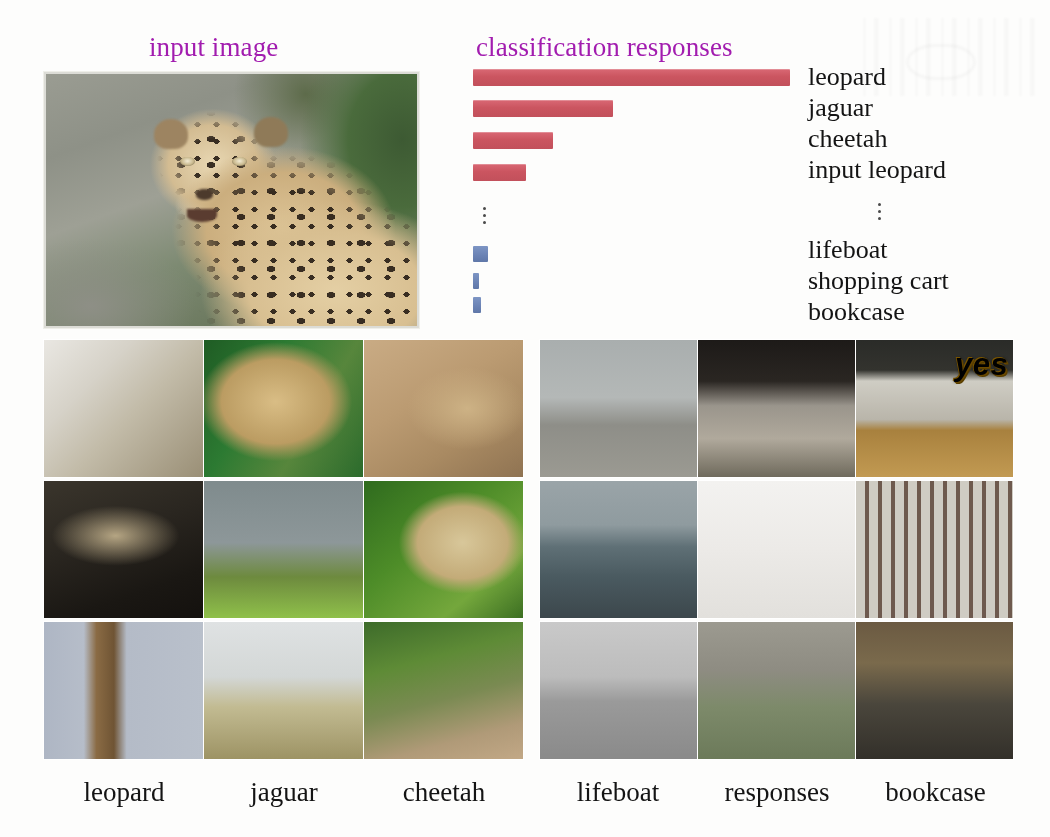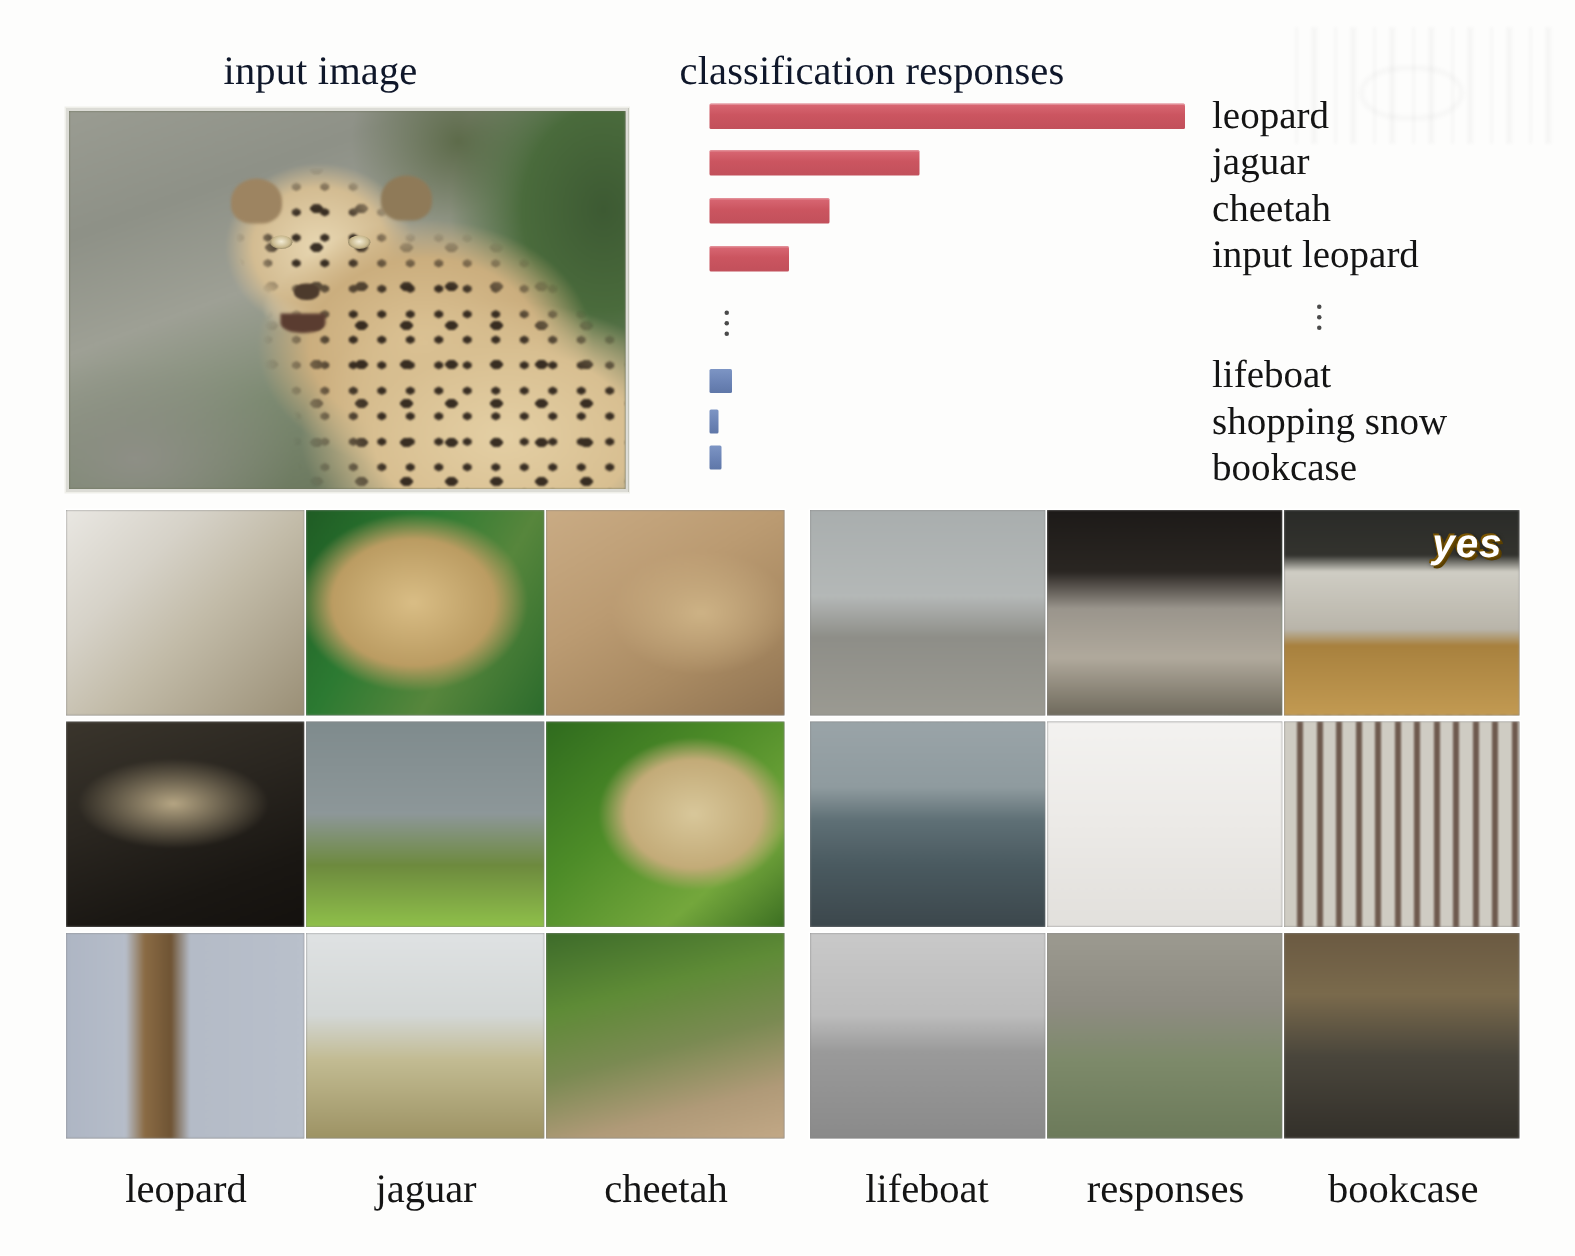--- a/index.html
+++ b/index.html
@@ -18,25 +18,25 @@
       linear-gradient(90deg,transparent 1px,#666 2px,transparent 4px) 0 0/13px 100% repeat-x;
     filter:blur(1.1px);
   }
   .watermark2{
     position:absolute;top:44px;right:74px;width:64px;height:30px;
     border:3px solid #777;border-radius:50%/60%;opacity:.05;filter:blur(1.3px);
   }
 
   
   .heading{
-    position:absolute;color:#0f172a;font-size:27px;letter-spacing:.1px;
+    position:absolute;color:#a21caf;font-size:27px;letter-spacing:.1px;
     white-space:nowrap;
   }
   #h-input{left:149px;top:32px;}
-  #h-resp{left:453px;top:32px;}
+  #h-resp{left:476px;top:32px;}
 
   
   .input-frame{
     position:absolute;left:44px;top:72px;width:375px;height:256px;
     box-sizing:border-box;border:2px solid #dcdcd6;
     box-shadow:0 0 0 1px #efefe9;
     overflow:hidden;background:#6b6f58;
   }
   .leopard-photo{
     position:absolute;inset:0;
@@ -108,21 +108,21 @@
   }
 
   
   .cell{position:absolute;overflow:hidden;background:#888;
         box-shadow:0 0 0 1px rgba(255,255,255,.8);}
   .cell .ph{position:absolute;inset:0;filter:blur(.7px);}
 
   .yes-tag{
     position:absolute;left:63%;top:5%;
     font-family:"Liberation Sans","DejaVu Sans",sans-serif;
-    font-weight:bold;font-style:italic;font-size:27px;color:#ffffff;
+    font-weight:bold;font-style:italic;font-size:31px;color:#000000;
     text-shadow:1px 1px 0 #6b4a00,2px 2px 0 #5a3f00,-1px -1px 0 #7a5500,
                 0 0 3px rgba(0,0,0,.6);
     letter-spacing:.5px;
   }
 
   
   .caption{
     position:absolute;top:777px;color:#141414;font-size:27px;
     text-align:center;white-space:nowrap;
   }
@@ -169,21 +169,21 @@
     <span></span>
     <span></span>
 </div>
 
 <div id="labels-layer">
     <div class="class-label" style="top: 62px;">leopard</div>
     <div class="class-label" style="top: 93px;">jaguar</div>
     <div class="class-label" style="top: 124px;">cheetah</div>
     <div class="class-label" style="top: 155px;">input leopard</div>
     <div class="class-label" style="top: 235px;">lifeboat</div>
-    <div class="class-label" style="top: 266px;">shopping snow</div>
+    <div class="class-label" style="top: 266px;">shopping cart</div>
     <div class="class-label" style="top: 297px;">bookcase</div>
   </div>
 
 <div id="grid-left-layer">
     <div class="cell" style="left: 44px; top: 340px; width: 159px; height: 137px;">
       <div class="ph" style="background: linear-gradient(135deg, rgb(233, 231, 226) 0%, rgb(214, 210, 200) 30%, rgb(194, 187, 168) 55%, rgb(154, 143, 118) 100%), radial-gradient(60px 50px at 40% 55%, rgb(156, 130, 87) 0%, rgba(156, 130, 87, 0) 70%);"></div>
     </div>
     <div class="cell" style="left: 204px; top: 340px; width: 159px; height: 137px;">
       <div class="ph" style="background: radial-gradient(90px 70px at 45% 45%, rgb(217, 189, 133) 0%, rgb(187, 156, 98) 60%, rgba(180, 150, 90, 0) 85%), linear-gradient(120deg, rgb(31, 92, 36) 0%, rgb(44, 122, 50) 35%, rgb(87, 134, 60) 65%, rgb(43, 107, 44) 100%);"></div>
     </div>

